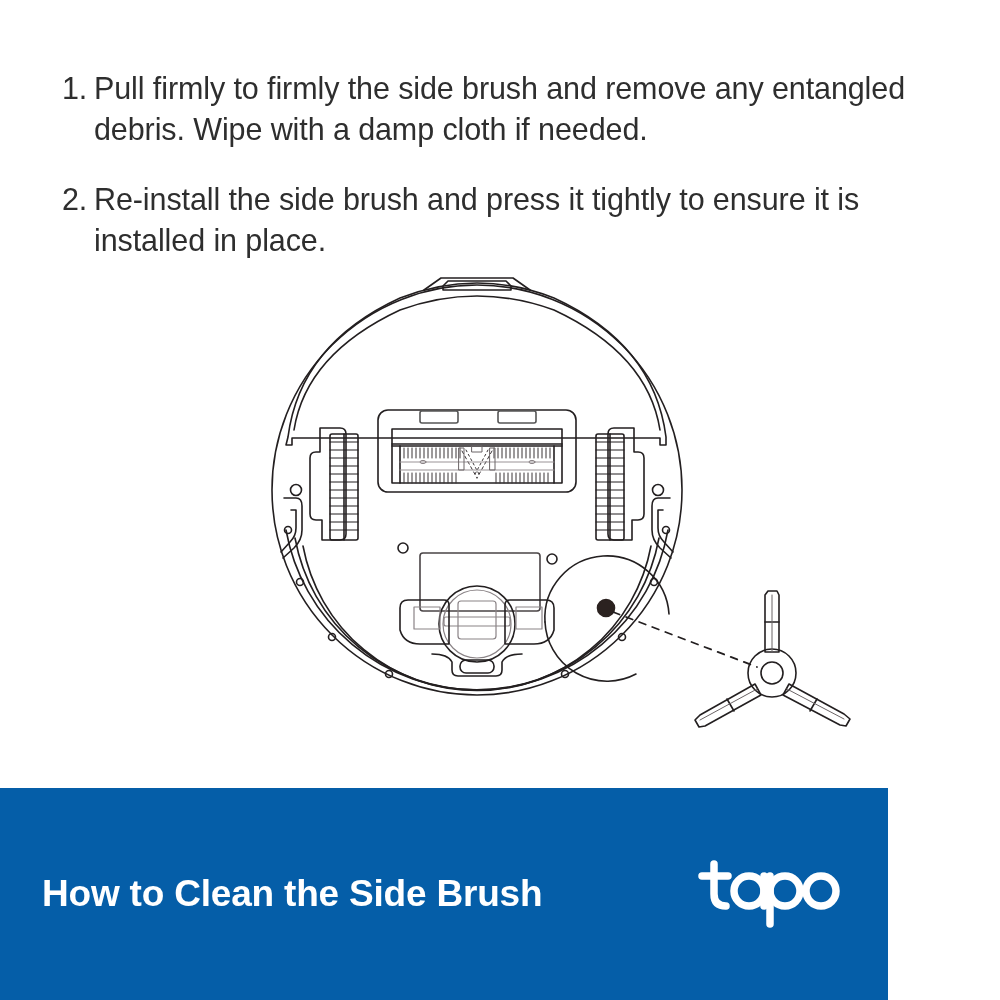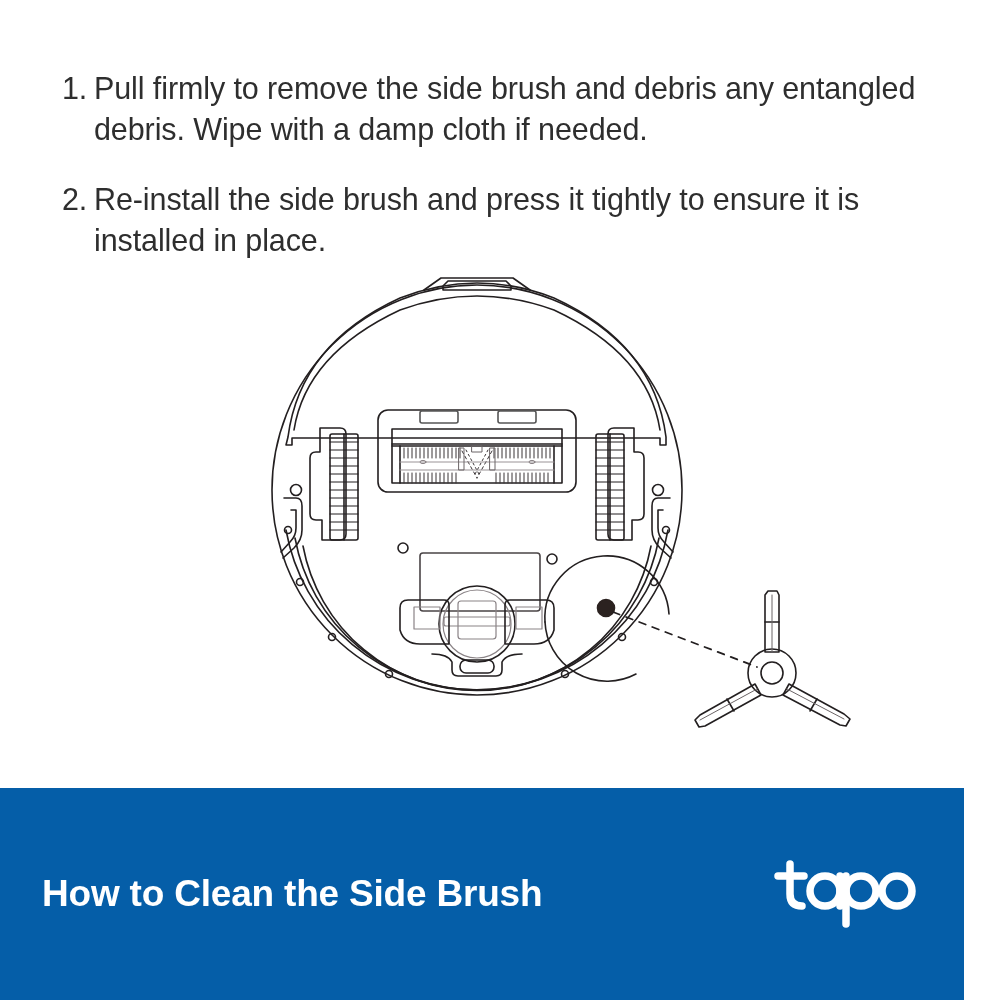--- a/index.html
+++ b/index.html
@@ -65,21 +65,21 @@
     display: block;
     width: 1000px;
     height: 500px;
   }
 
   
   .banner {
     position: absolute;
     left: 0;
     top: 788px;
-    width: 964px;
+    width: 888px;
     height: 212px;
     background: #055EA8;
   }
 
   .banner-title {
     position: absolute;
     left: 42px;
     top: 50%;
     transform: translateY(-50%);
     color: #ffffff;
@@ -101,21 +101,21 @@
 </style>
 </head>
 <body>
 
 <div id="page">
 
   <div class="instructions">
 
     <div class="step">
       <span class="step-num">1.</span>
-      <span class="step-text">Pull firmly to remove the side brush and debris any entangled debris. Wipe with a damp cloth if needed.</span>
+      <span class="step-text">Pull firmly to firmly the side brush and remove any entangled debris. Wipe with a damp cloth if needed.</span>
     </div>
 
     <div class="step">
       <span class="step-num">2.</span>
       <span class="step-text">Re-install the side brush and press it tightly to ensure it is installed in place.</span>
     </div>
 
   </div>
 
   <div class="illustration">

